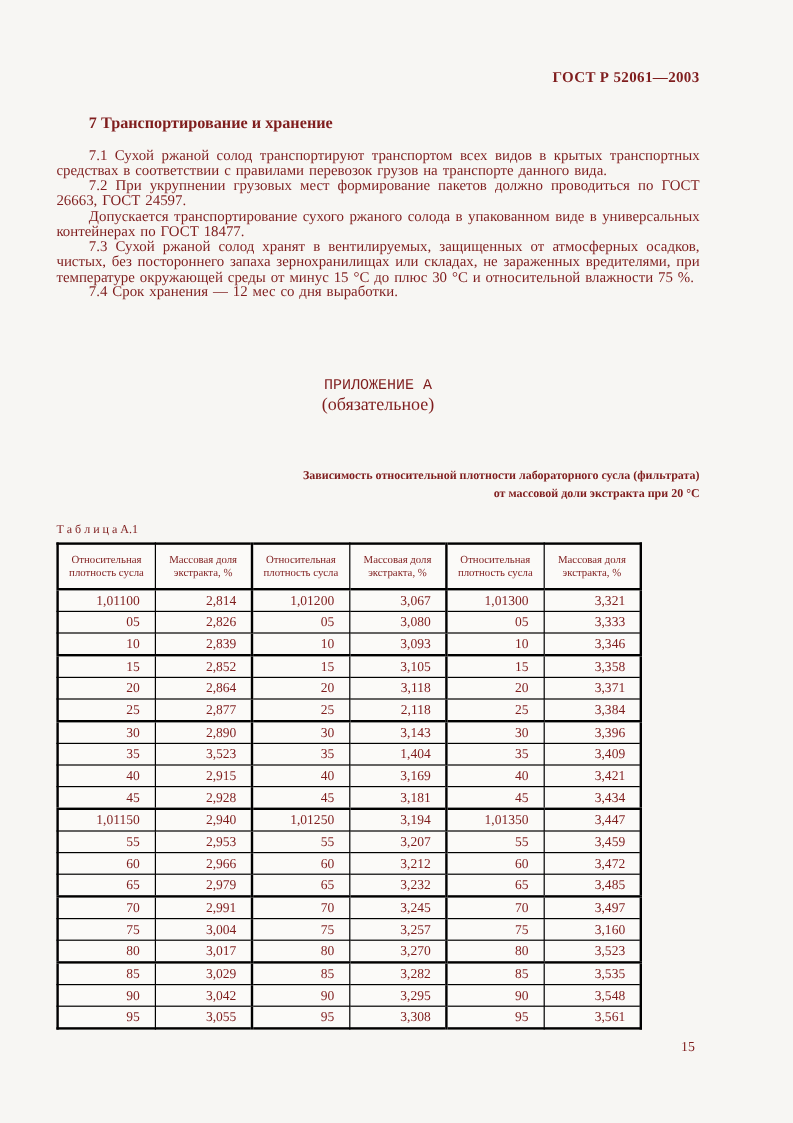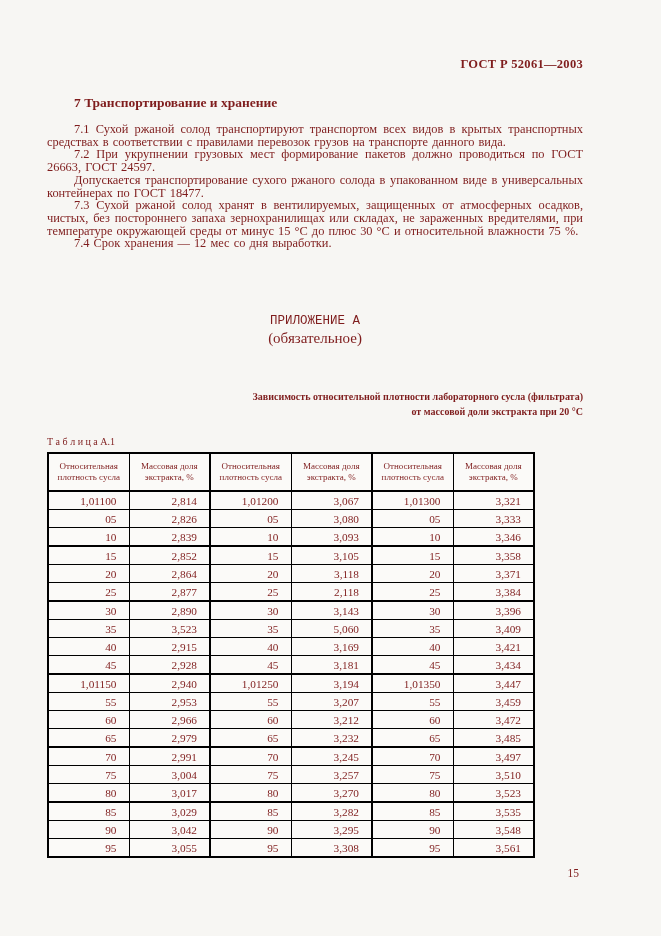--- a/index.html
+++ b/index.html
@@ -208,21 +208,21 @@
             <td>2,890</td>
             <td>30</td>
             <td>3,143</td>
             <td>30</td>
             <td>3,396</td>
           </tr>
           <tr>
             <td>35</td>
             <td>3,523</td>
             <td>35</td>
-            <td>5,060</td>
+            <td>1,404</td>
             <td>35</td>
             <td>3,409</td>
           </tr>
           <tr>
             <td>40</td>
             <td>2,915</td>
             <td>40</td>
             <td>3,169</td>
             <td>40</td>
             <td>3,421</td>
@@ -274,21 +274,21 @@
             <td>3,245</td>
             <td>70</td>
             <td>3,497</td>
           </tr>
           <tr>
             <td>75</td>
             <td>3,004</td>
             <td>75</td>
             <td>3,257</td>
             <td>75</td>
-            <td>3,510</td>
+            <td>3,160</td>
           </tr>
           <tr>
             <td>80</td>
             <td>3,017</td>
             <td>80</td>
             <td>3,270</td>
             <td>80</td>
             <td>3,523</td>
           </tr>
           <tr class="heavy">

